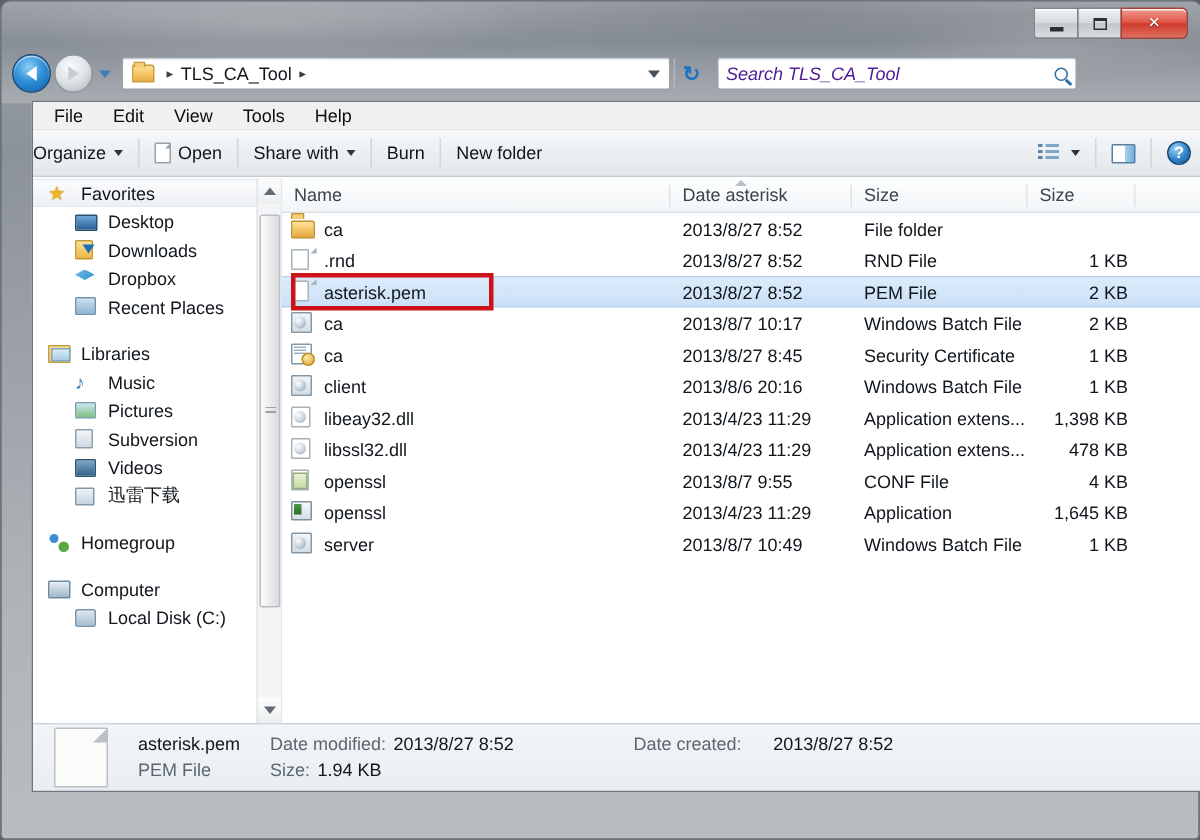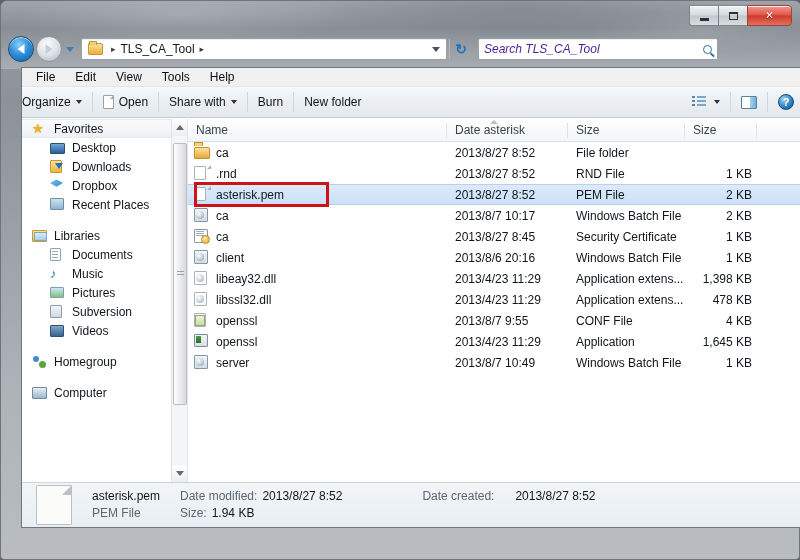--- a/index.html
+++ b/index.html
@@ -365,26 +365,20 @@
             </div>
             <div class="nav-gap"></div>
             <div class="nav-row">
               <span class="nav-ico">
                 <span class="ico-lib" style="display: block;"></span>
               </span>
               <span>Libraries</span>
             </div>
             <div class="nav-row indent">
               <span class="nav-ico">
-                <span class="ico-doc" style="display: block;"></span>
-              </span>
-              <span>Documents</span>
-            </div>
-            <div class="nav-row indent">
-              <span class="nav-ico">
                 <span class="ico-music" style="display: block;">♪</span>
               </span>
               <span>Music</span>
             </div>
             <div class="nav-row indent">
               <span class="nav-ico">
                 <span class="ico-pic" style="display: block;"></span>
               </span>
               <span>Pictures</span>
             </div>
@@ -392,34 +386,46 @@
               <span class="nav-ico">
                 <span class="ico-svn" style="display: block;"></span>
               </span>
               <span>Subversion</span>
             </div>
             <div class="nav-row indent">
               <span class="nav-ico">
                 <span class="ico-video" style="display: block;"></span>
               </span>
               <span>Videos</span>
+            </div>
+            <div class="nav-row indent">
+              <span class="nav-ico">
+                <span class="ico-xunlei" style="display: block;"></span>
+              </span>
+              <span>迅雷下载</span>
             </div>
             <div class="nav-gap"></div>
             <div class="nav-row">
               <span class="nav-ico">
                 <span class="ico-home" style="display: block;"></span>
               </span>
               <span>Homegroup</span>
             </div>
             <div class="nav-gap"></div>
             <div class="nav-row">
               <span class="nav-ico">
                 <span class="ico-computer" style="display: block;"></span>
               </span>
               <span>Computer</span>
+            </div>
+            <div class="nav-row indent">
+              <span class="nav-ico">
+                <span class="ico-disk" style="display: block;"></span>
+              </span>
+              <span>Local Disk (C:)</span>
             </div>
           </div>
         <div id="navscroll">
           <div class="sb-arrow">
             <span class="sb-up"></span>
           </div>
           <div id="navthumb"></div>
           <div class="sb-arrow" style="position:absolute;bottom:0;left:0">
             <span class="sb-dn"></span>
           </div>

